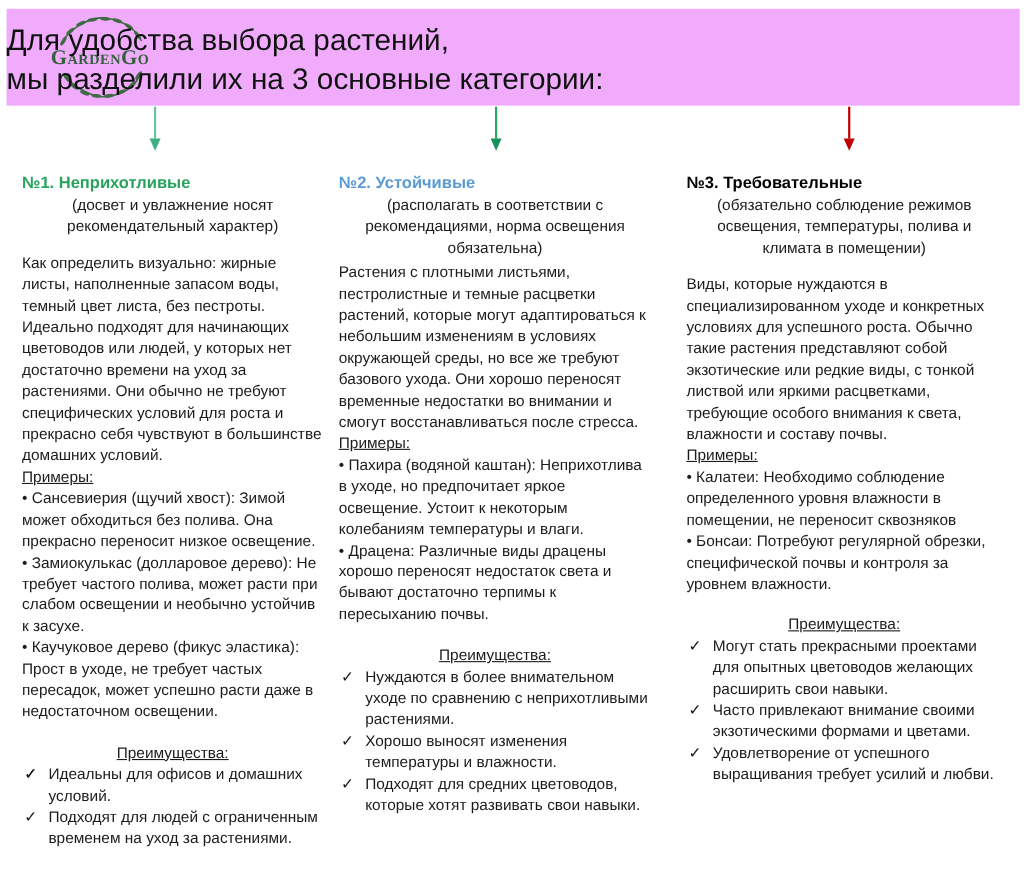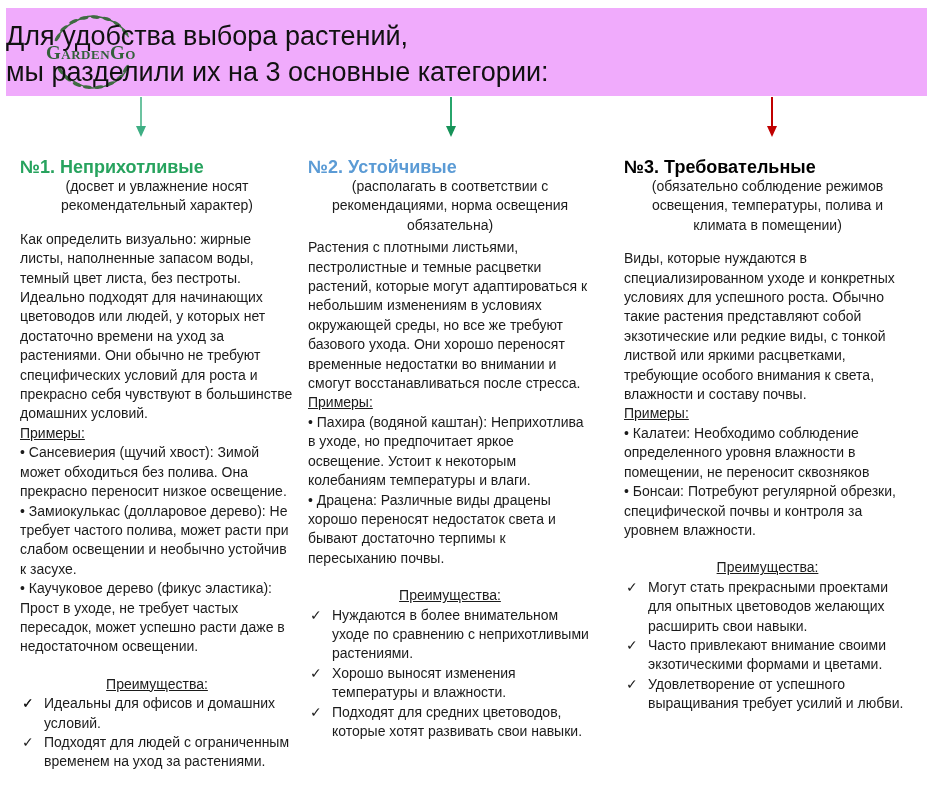--- a/index.html
+++ b/index.html
@@ -38,21 +38,21 @@
   }
   .arrow1 .shaft{background:#6cc3a0;} .arrow1 .head{border-top:11px solid #3eae83;}
   .arrow2 .shaft{background:#27a56b;} .arrow2 .head{border-top:11px solid #169258;}
   .arrow3 .shaft{background:#c00000;} .arrow3 .head{border-top:11px solid #c00000;}
   
   .col{position:absolute;top:157px;font-size:14px;line-height:19.4px;}
   .col-1{left:20px;width:274px;}
   .col-2{left:308px;width:284px;}
   .col-3{left:624px;width:287px;}
   .col p{margin:0;}
-  .cat-head{font-weight:bold;font-size:18px;line-height:20px;}
+  .cat-head{font-weight:bold;font-size:15px;line-height:20px;}
   .col-1 .cat-head{color:#27a35e;}
   .col-2 .cat-head{color:#5b9bd5;}
   .col-3 .cat-head{color:#000000;}
   .subtitle{font-weight:normal;text-align:center;}
   .desc{margin-top:14px !important;}
   .desc.tight{margin-top:3px !important;}
   .section-label{text-decoration:underline;}
   .adv-label{margin-top:18px !important;text-align:center;}
   ul.adv-list{list-style:none;margin:0;padding:0;}
   ul.adv-list li{position:relative;padding-left:24px;}

